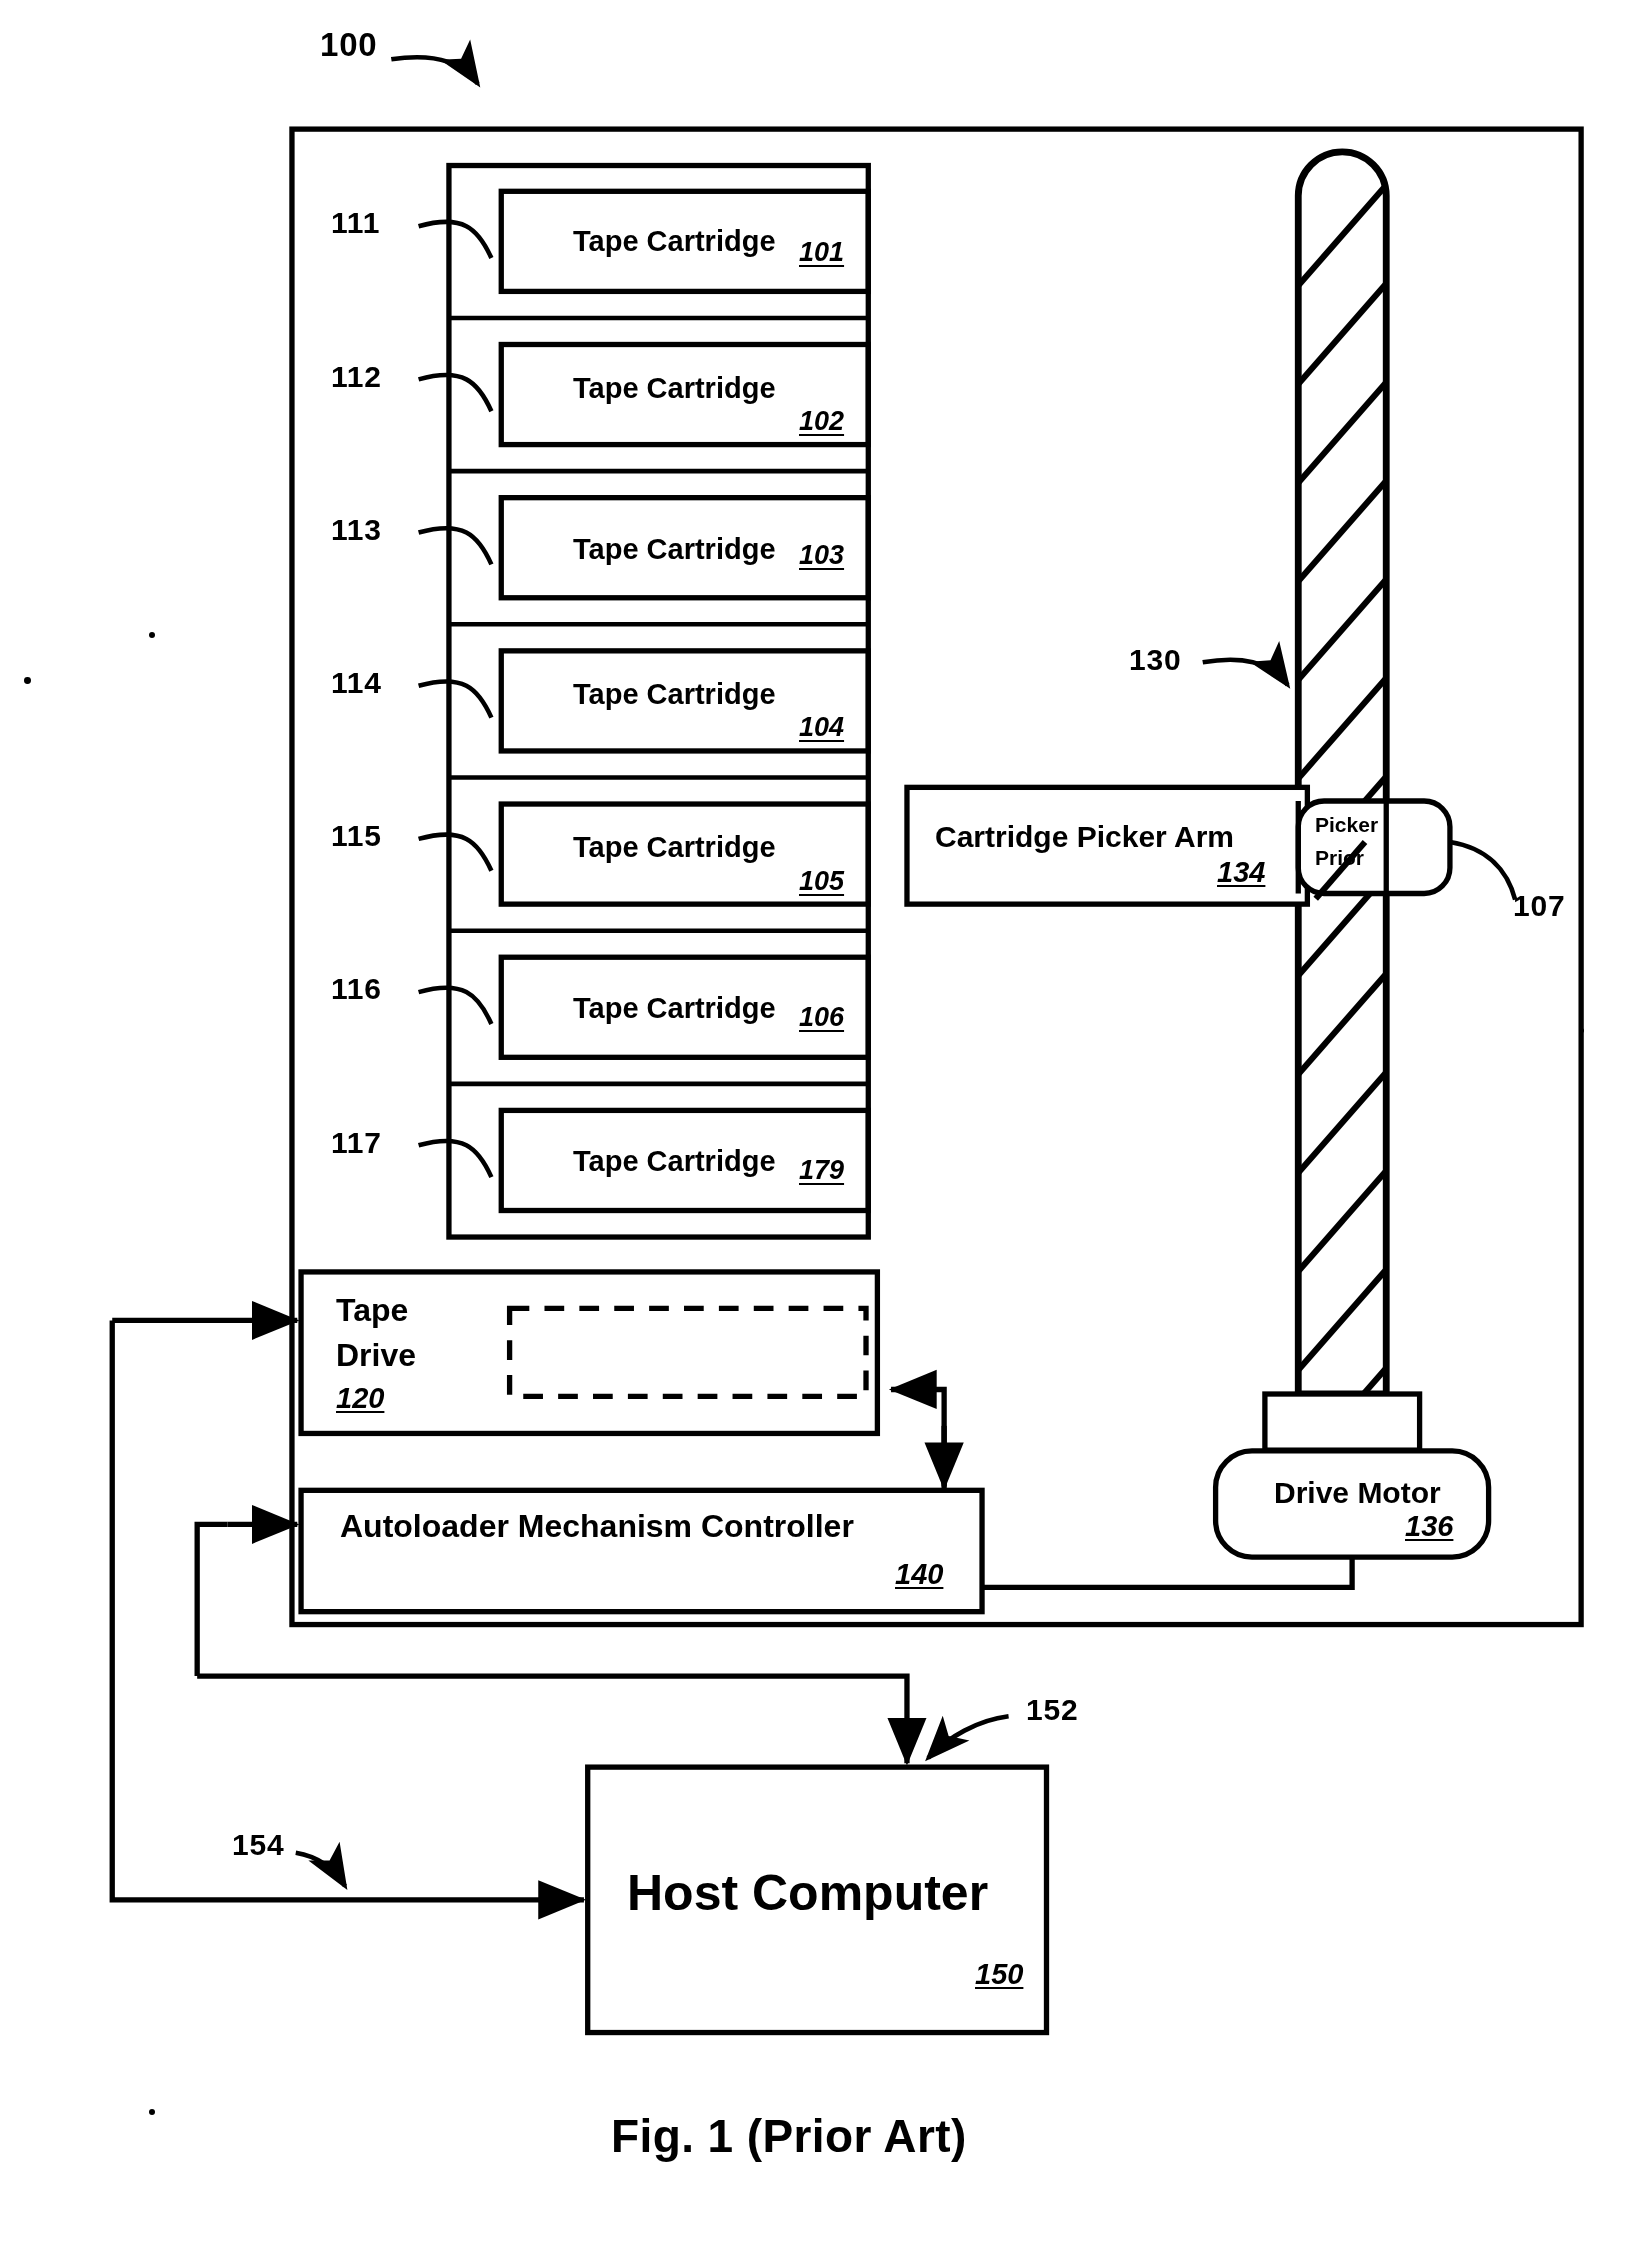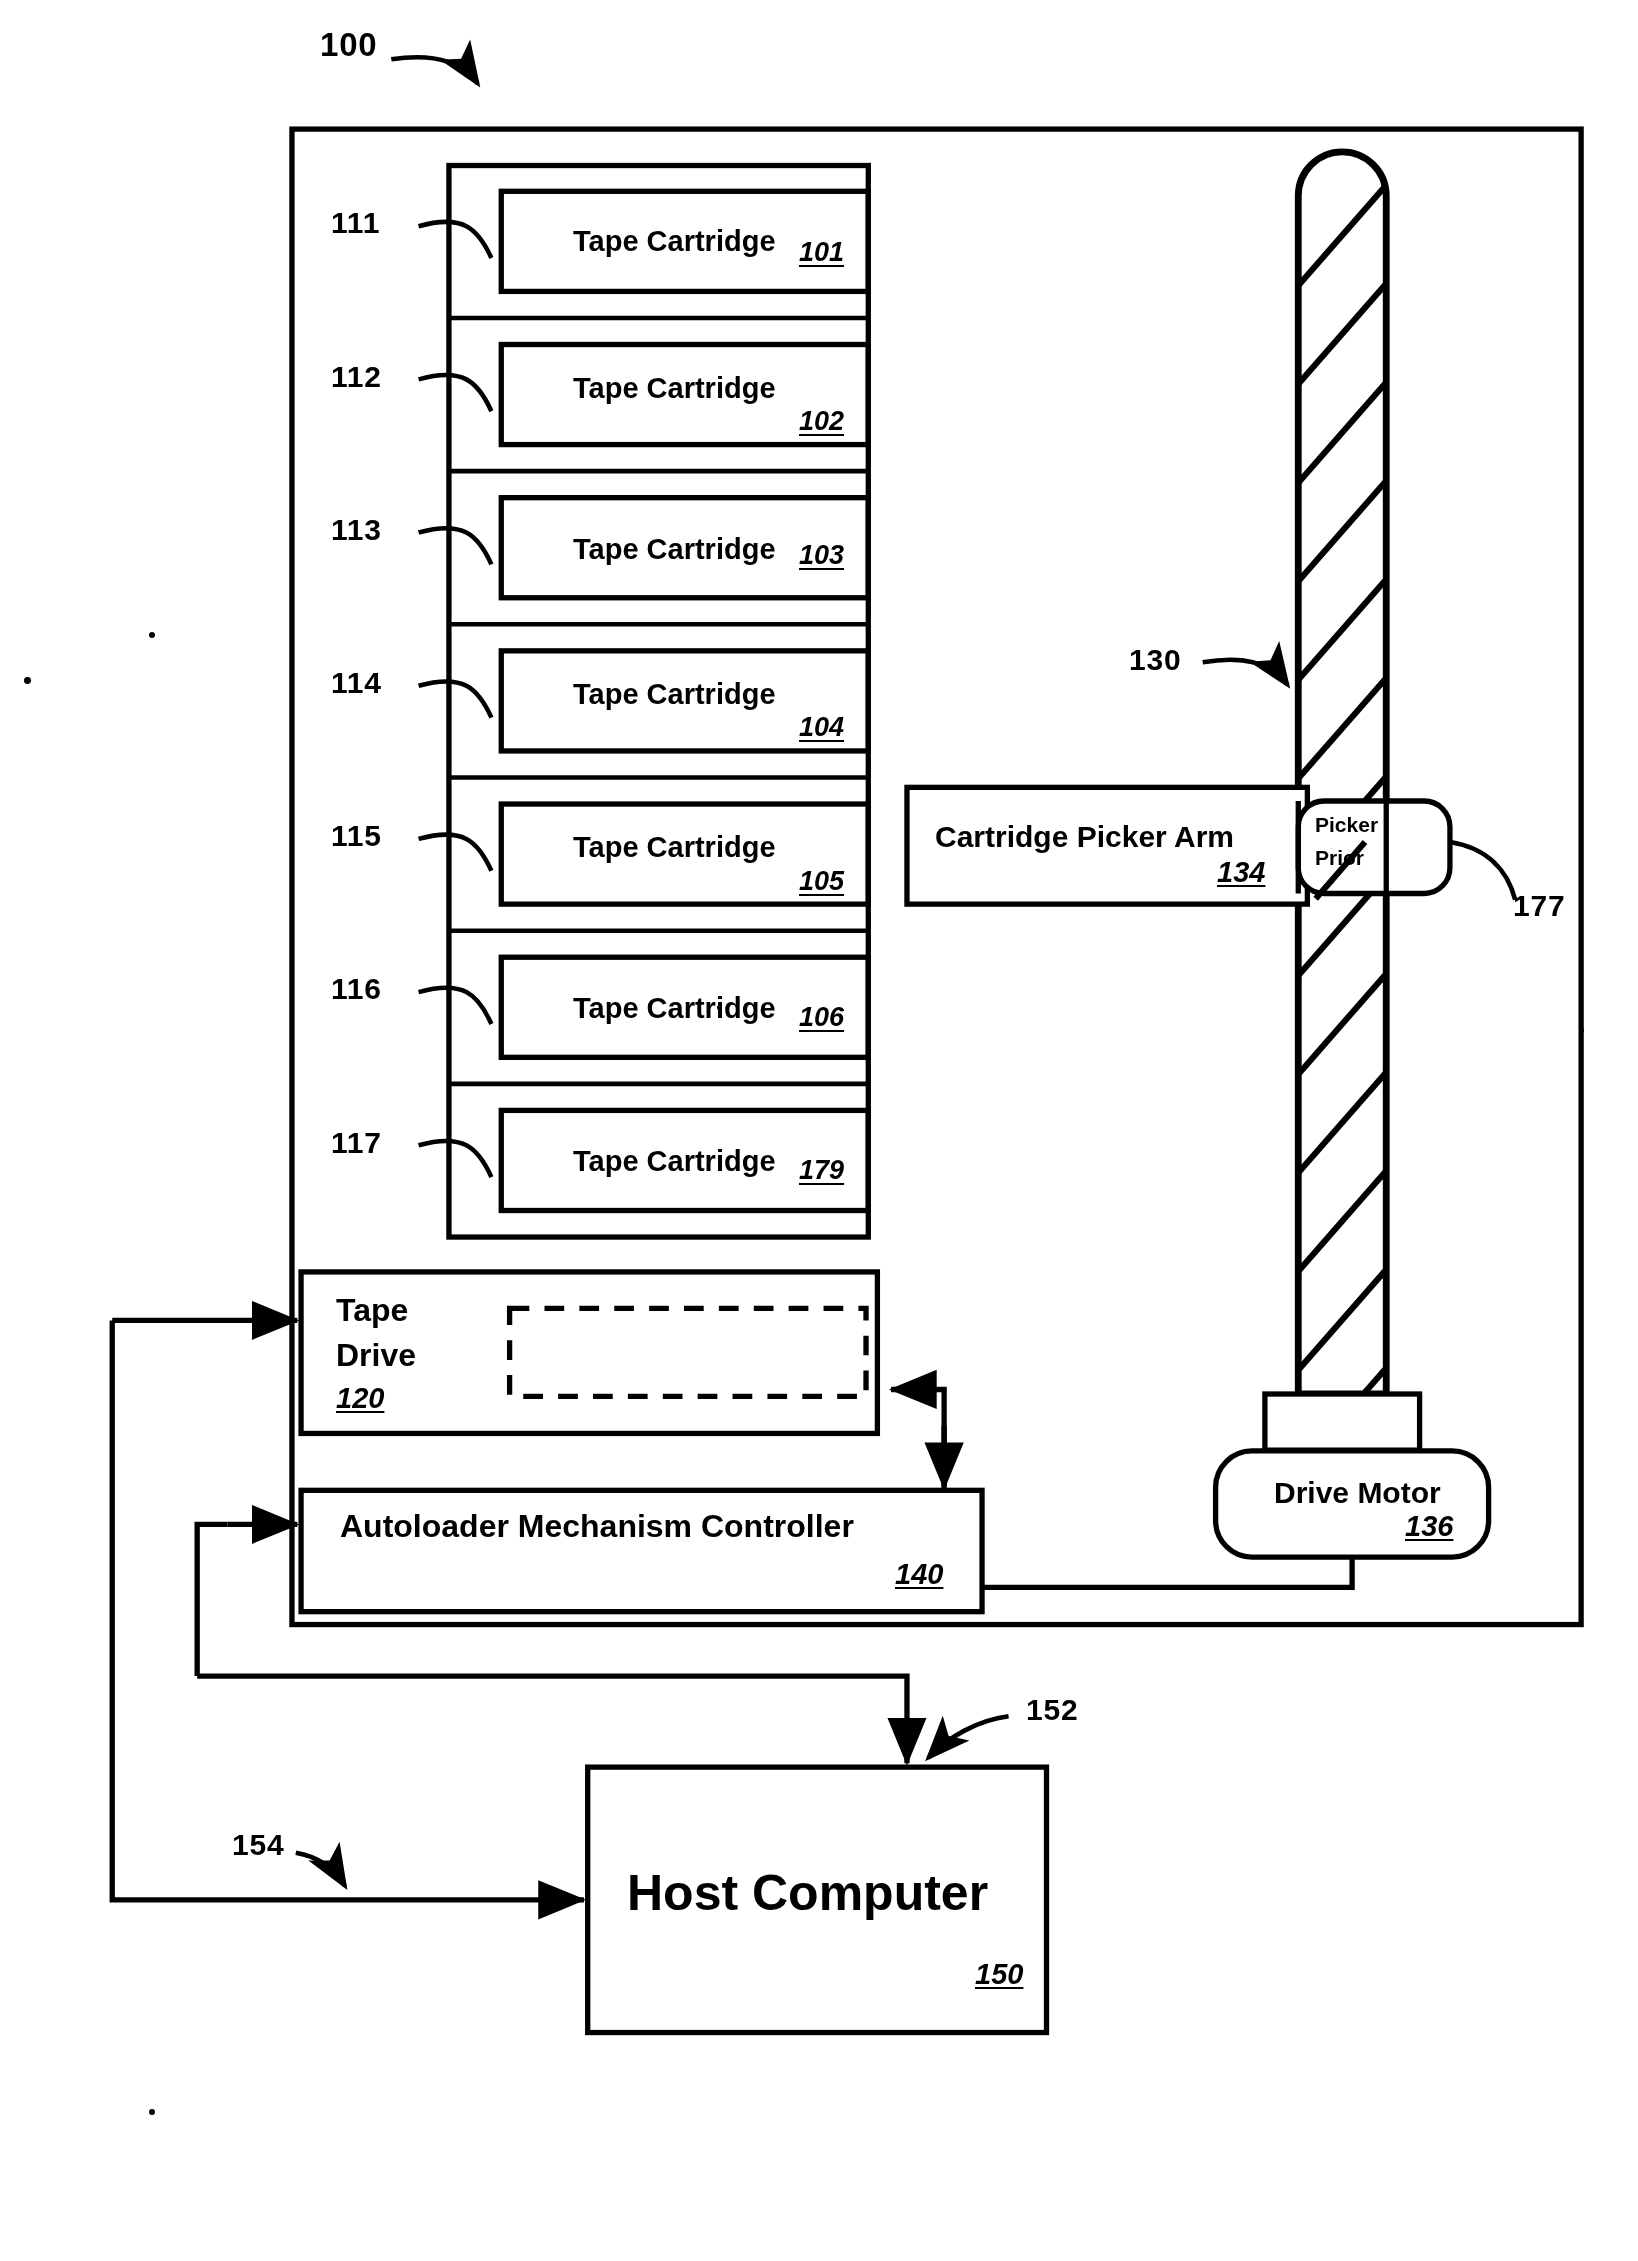--- a/index.html
+++ b/index.html
@@ -211,38 +211,39 @@
   <div class="cart-num" style="left:799px; top:1155px; font-size:27px;">179</div>
 
   <div class="refnum" style="left:1129px; top:643px;">130</div>
 
   <div class="lbl" style="left:935px; top:822px; font-size:30px;">Cartridge Picker Arm</div>
   <div class="lbl innum" style="left:1217px; top:858px; font-size:29px;">134</div>
 
   <div class="lbl" style="left:1315px; top:814px; font-size:21px;">Picker</div>
   <div class="lbl" style="left:1315px; top:847px; font-size:21px;">Prior</div>
 
-  <div class="refnum" style="left:1513px; top:889px;">177</div>
+  <div class="refnum" style="left:1513px; top:889px;">107</div>
 
   <div class="lbl" style="left:336px; top:1294px; font-size:32px;">Tape</div>
   <div class="lbl" style="left:336px; top:1339px; font-size:32px;">Drive</div>
   <div class="lbl innum" style="left:336px; top:1384px; font-size:29px;">120</div>
 
   <div class="lbl" style="left:340px; top:1510px; font-size:32px;">Autoloader Mechanism Controller</div>
   <div class="lbl innum" style="left:895px; top:1560px; font-size:29px;">140</div>
 
   <div class="lbl" style="left:1274px; top:1478px; font-size:30px;text-align:center;">Drive Motor</div>
   <div class="lbl innum" style="left:1405px; top:1512px; font-size:29px;">136</div>
 
   <div class="lbl" style="left:627px; top:1868px; font-size:50px;">Host Computer</div>
   <div class="lbl innum" style="left:975px; top:1960px; font-size:29px;">150</div>
 
   <div class="refnum" style="left:1026px; top:1693px;">152</div>
   <div class="refnum" style="left:232px; top:1828px;">154</div>
 
+  <div class="figcap" style="left:611px; top:2109px;">Fig. 1 (Prior Art)</div>
 
   <div class="speck" style="left:149px; top:632px; width:6px; height:6px;"></div>
   <div class="speck" style="left:24px; top:677px; width:6.8px; height:6.8px;"></div>
   <div class="speck" style="left:149px; top:2109px; width:6px; height:6px;"></div>
   <div class="speck" style="left:717px; top:1005px; width:5.3px; height:5.3px;"></div>
   <div class="speck" style="left:1579px; top:1028px; width:5.3px; height:5.3px;"></div>
 
 </div>
 
 

